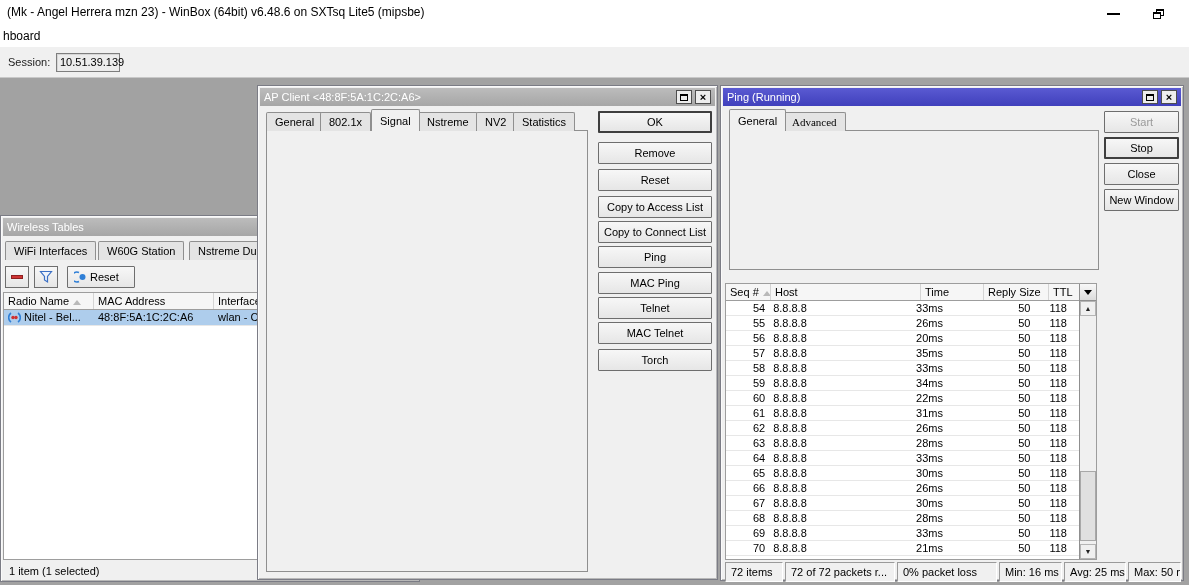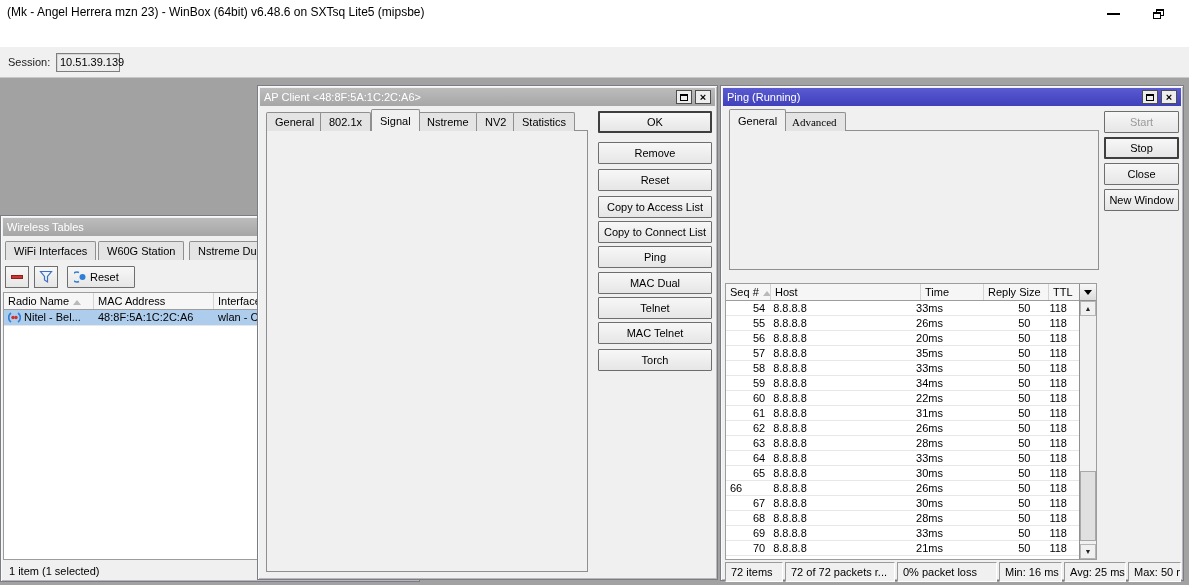--- a/index.html
+++ b/index.html
@@ -87,20 +87,23 @@
         <span class="min-glyph"></span>
       </span>
     <span class="cap-btn" style="left:1144px;">
         <span class="restore-glyph">
           <span class="r1"></span>
           <span class="r2"></span>
         </span>
       </span>
   </div>
 
+  <div class="app-menubar">
+    <span class="menu-item">hboard</span>
+  </div>
 
   <div class="app-toolbar">
     <span class="session-label">Session:</span>
     <span class="session-box">10.51.39.139</span>
   </div>
 
   <div id="workspace">
 
     <div class="win" style="left:0; top:137px; width:420px; height:367px; z-index:1;">
       <div class="titlebar inactive">
@@ -323,21 +326,21 @@
           </div>
         </div>
       </div>
 
       <div class="btn default" style="left:340px; top:25px; width:114px;">OK</div>
       <div class="btn" style="left:340px; top:56px; width:114px;">Remove</div>
       <div class="btn" style="left:340px; top:83px; width:114px;">Reset</div>
       <div class="btn" style="left:340px; top:110px; width:114px;">Copy to Access List</div>
       <div class="btn" style="left:340px; top:135px; width:114px;">Copy to Connect List</div>
       <div class="btn" style="left:340px; top:160px; width:114px;">Ping</div>
-      <div class="btn" style="left:340px; top:186px; width:114px;">MAC Dual</div>
+      <div class="btn" style="left:340px; top:186px; width:114px;">MAC Ping</div>
       <div class="btn" style="left:340px; top:211px; width:114px;">Telnet</div>
       <div class="btn" style="left:340px; top:236px; width:114px;">MAC Telnet</div>
       <div class="btn" style="left:340px; top:263px; width:114px;">Torch</div>
     </div>
 
     <div class="win" style="left:720px; top:7px; width:464px; height:496px; z-index:3;">
       <div class="titlebar active">
         <span>Ping (Running)</span>
         <span class="win-controls">
           <span class="tbtn">
@@ -483,21 +486,21 @@
             </div>
             <div class="trow">
               <span class="tcell" style="width:45px; text-align:right;">65</span>
               <span class="tcell" style="width:150px;">8.8.8.8</span>
               <span class="tcell" style="width:63px;">30ms</span>
               <span class="tcell" style="width:65px; text-align:right;">50</span>
               <span class="tcell" style="width:38px; text-align:right;">118</span>
               <span class="tcell" style="flex:1;"></span>
             </div>
             <div class="trow">
-              <span class="tcell" style="width:45px; text-align:left;">66</span>
+              <span class="tcell" style="width:45px; text-align:right;">66</span>
               <span class="tcell" style="width:150px;">8.8.8.8</span>
               <span class="tcell" style="width:63px;">26ms</span>
               <span class="tcell" style="width:65px; text-align:right;">50</span>
               <span class="tcell" style="width:38px; text-align:right;">118</span>
               <span class="tcell" style="flex:1;"></span>
             </div>
             <div class="trow">
               <span class="tcell" style="width:45px; text-align:right;">67</span>
               <span class="tcell" style="width:150px;">8.8.8.8</span>
               <span class="tcell" style="width:63px;">30ms</span>

